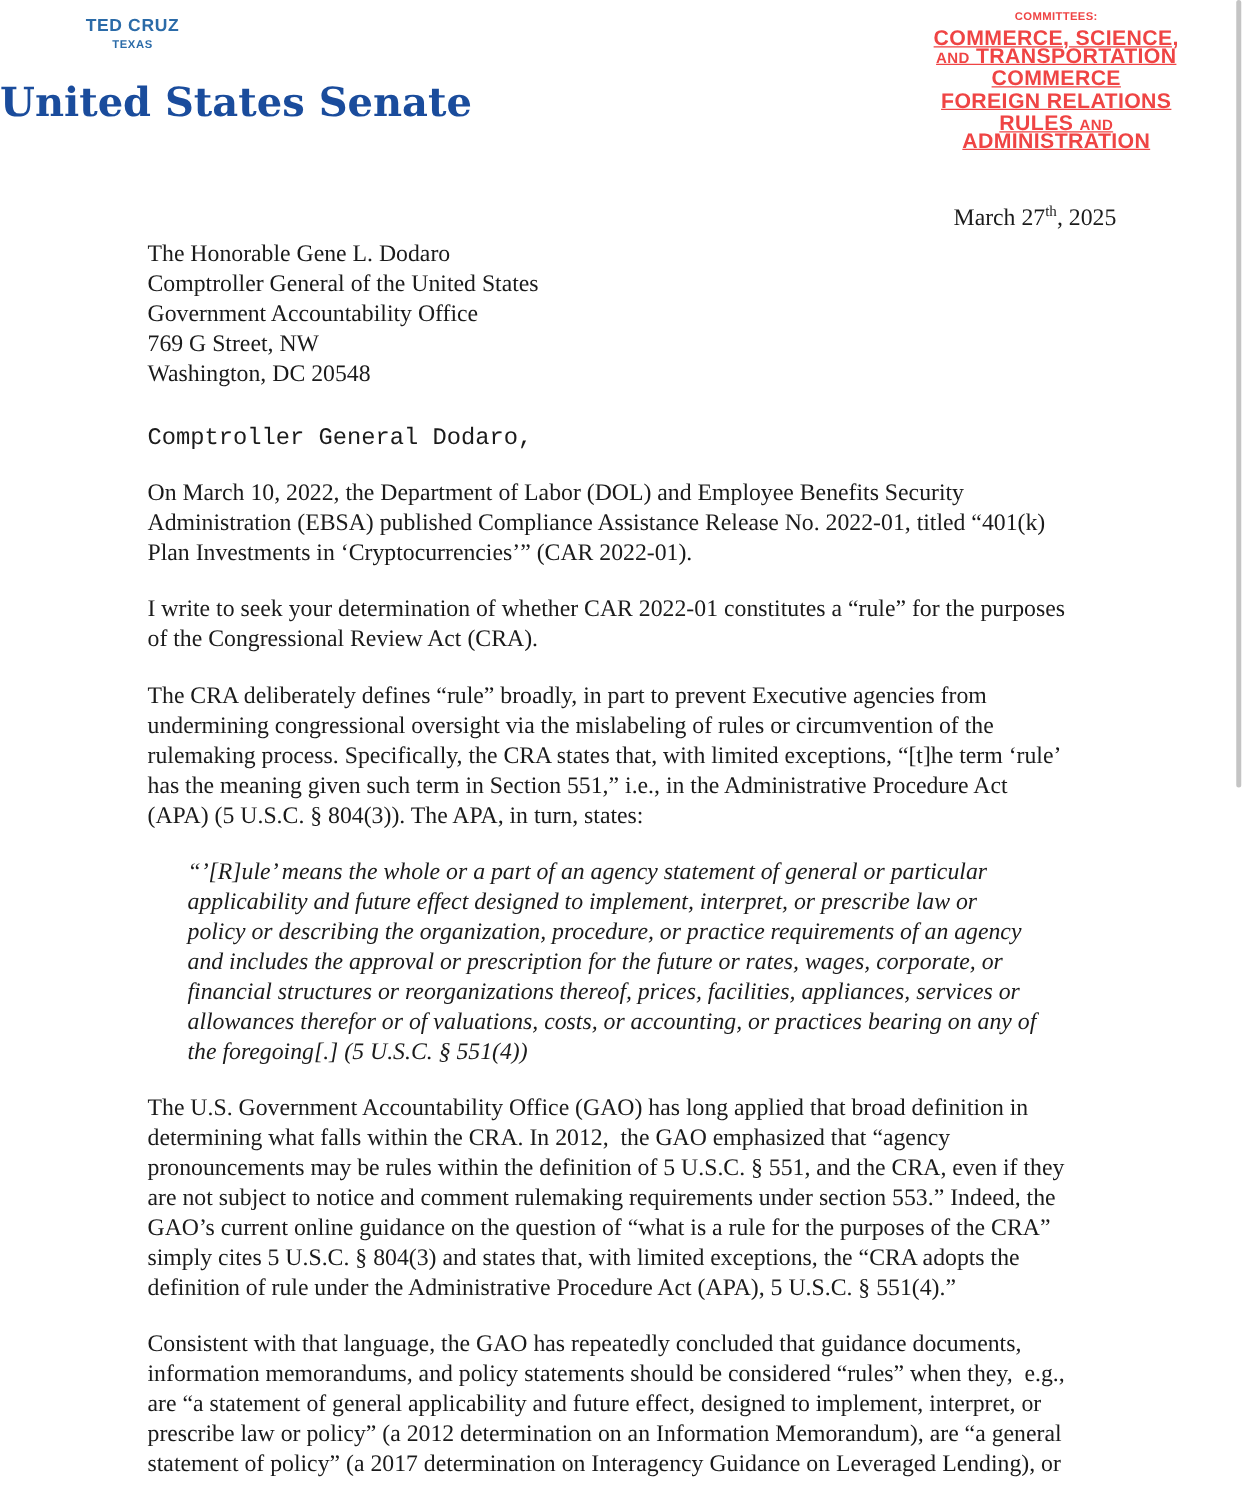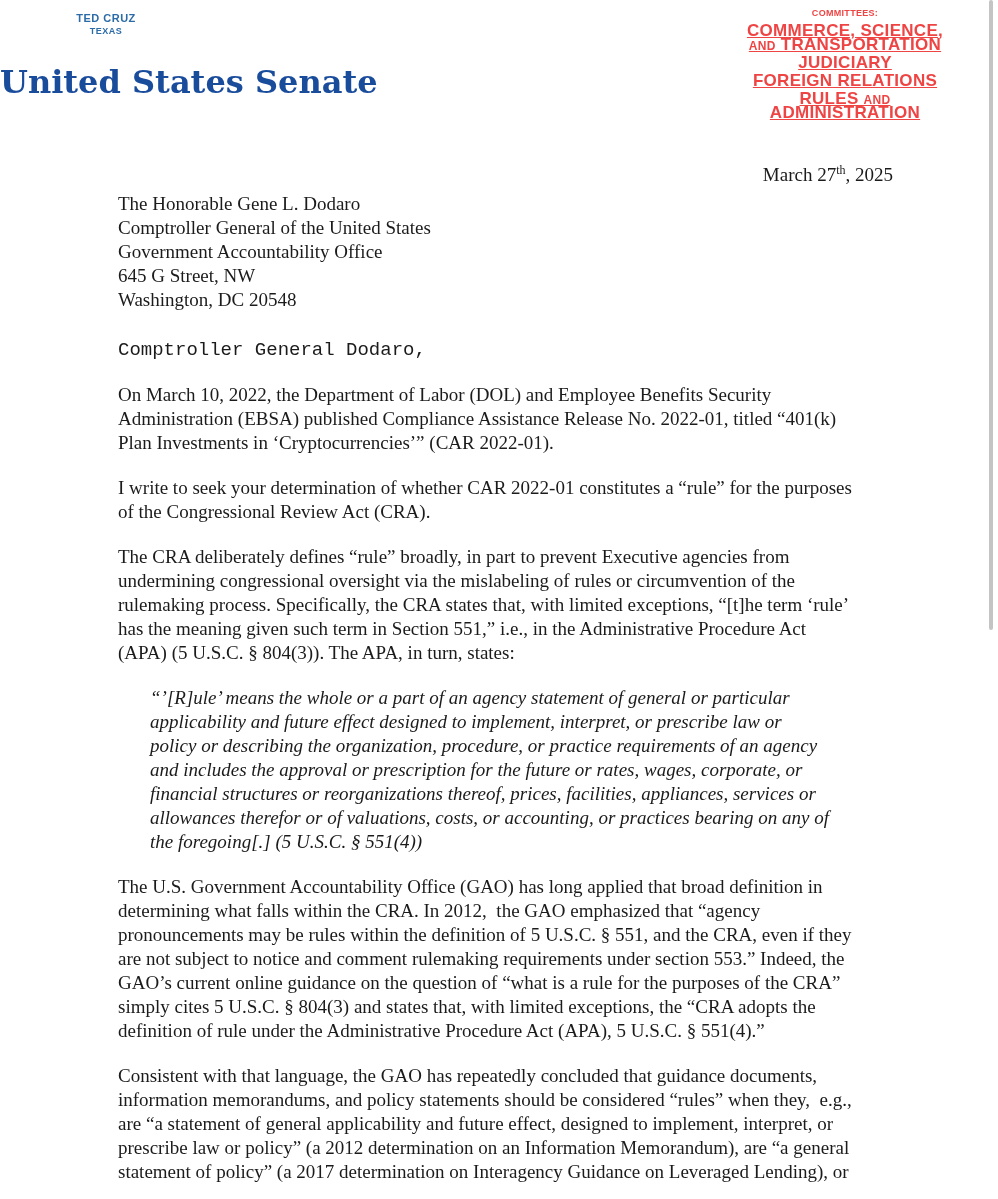--- a/index.html
+++ b/index.html
@@ -16,21 +16,21 @@
   
   .sender {
     position: absolute;
     top: 12px;
     left: 56px;
     width: 100px;
     text-align: center;
     font-family: "Liberation Sans", sans-serif;
     color: #2b6ba8;
   }
-  .sender-name { font-size: 11px; font-weight: bold; letter-spacing: 0.5px; }
+  .sender-name { font-size: 14px; font-weight: bold; letter-spacing: 0.5px; }
   .sender-state { font-size: 9px; font-weight: bold; letter-spacing: 0.5px; margin-top: 2px; }
 
   .chamber {
     position: absolute;
     top: 63px;
     left: 0;
     right: 0;
     text-align: left;
     font-family: "DejaVu Serif", serif;
     font-size: 32px;
@@ -93,32 +93,32 @@
     <div class="sender-name">TED CRUZ</div>
     <div class="sender-state">TEXAS</div>
   </div>
 
   <div class="chamber">United States Senate</div>
 
   <div class="committees">
     <div class="committees-label">COMMITTEES:</div>
     <div class="committee-line">COMMERCE, SCIENCE,</div>
     <div class="committee-line cont">and TRANSPORTATION</div>
-    <div class="committee-line">JUDICIARY</div>
+    <div class="committee-line">COMMERCE</div>
     <div class="committee-line">FOREIGN RELATIONS</div>
     <div class="committee-line">RULES and ADMINISTRATION</div>
   </div>
 
   <div class="letter-body">
     <div class="date-line"><span>March 27</span><sup>th</sup><span>, 2025</span></div>
 
     <div class="address lines">The Honorable Gene L. Dodaro
 Comptroller General of the United States
 Government Accountability Office
-645 G Street, NW
+769 G Street, NW
 Washington, DC 20548</div>
 
     <div class="salutation">Comptroller General Dodaro,</div>
 
     <p class="para lines">On March 10, 2022, the Department of Labor (DOL) and Employee Benefits Security
 Administration (EBSA) published Compliance Assistance Release No. 2022-01, titled “401(k)
 Plan Investments in ‘Cryptocurrencies’” (CAR 2022-01).</p>
     <p class="para lines">I write to seek your determination of whether CAR 2022-01 constitutes a “rule” for the purposes
 of the Congressional Review Act (CRA).</p>
     <p class="para lines">The CRA deliberately defines “rule” broadly, in part to prevent Executive agencies from

